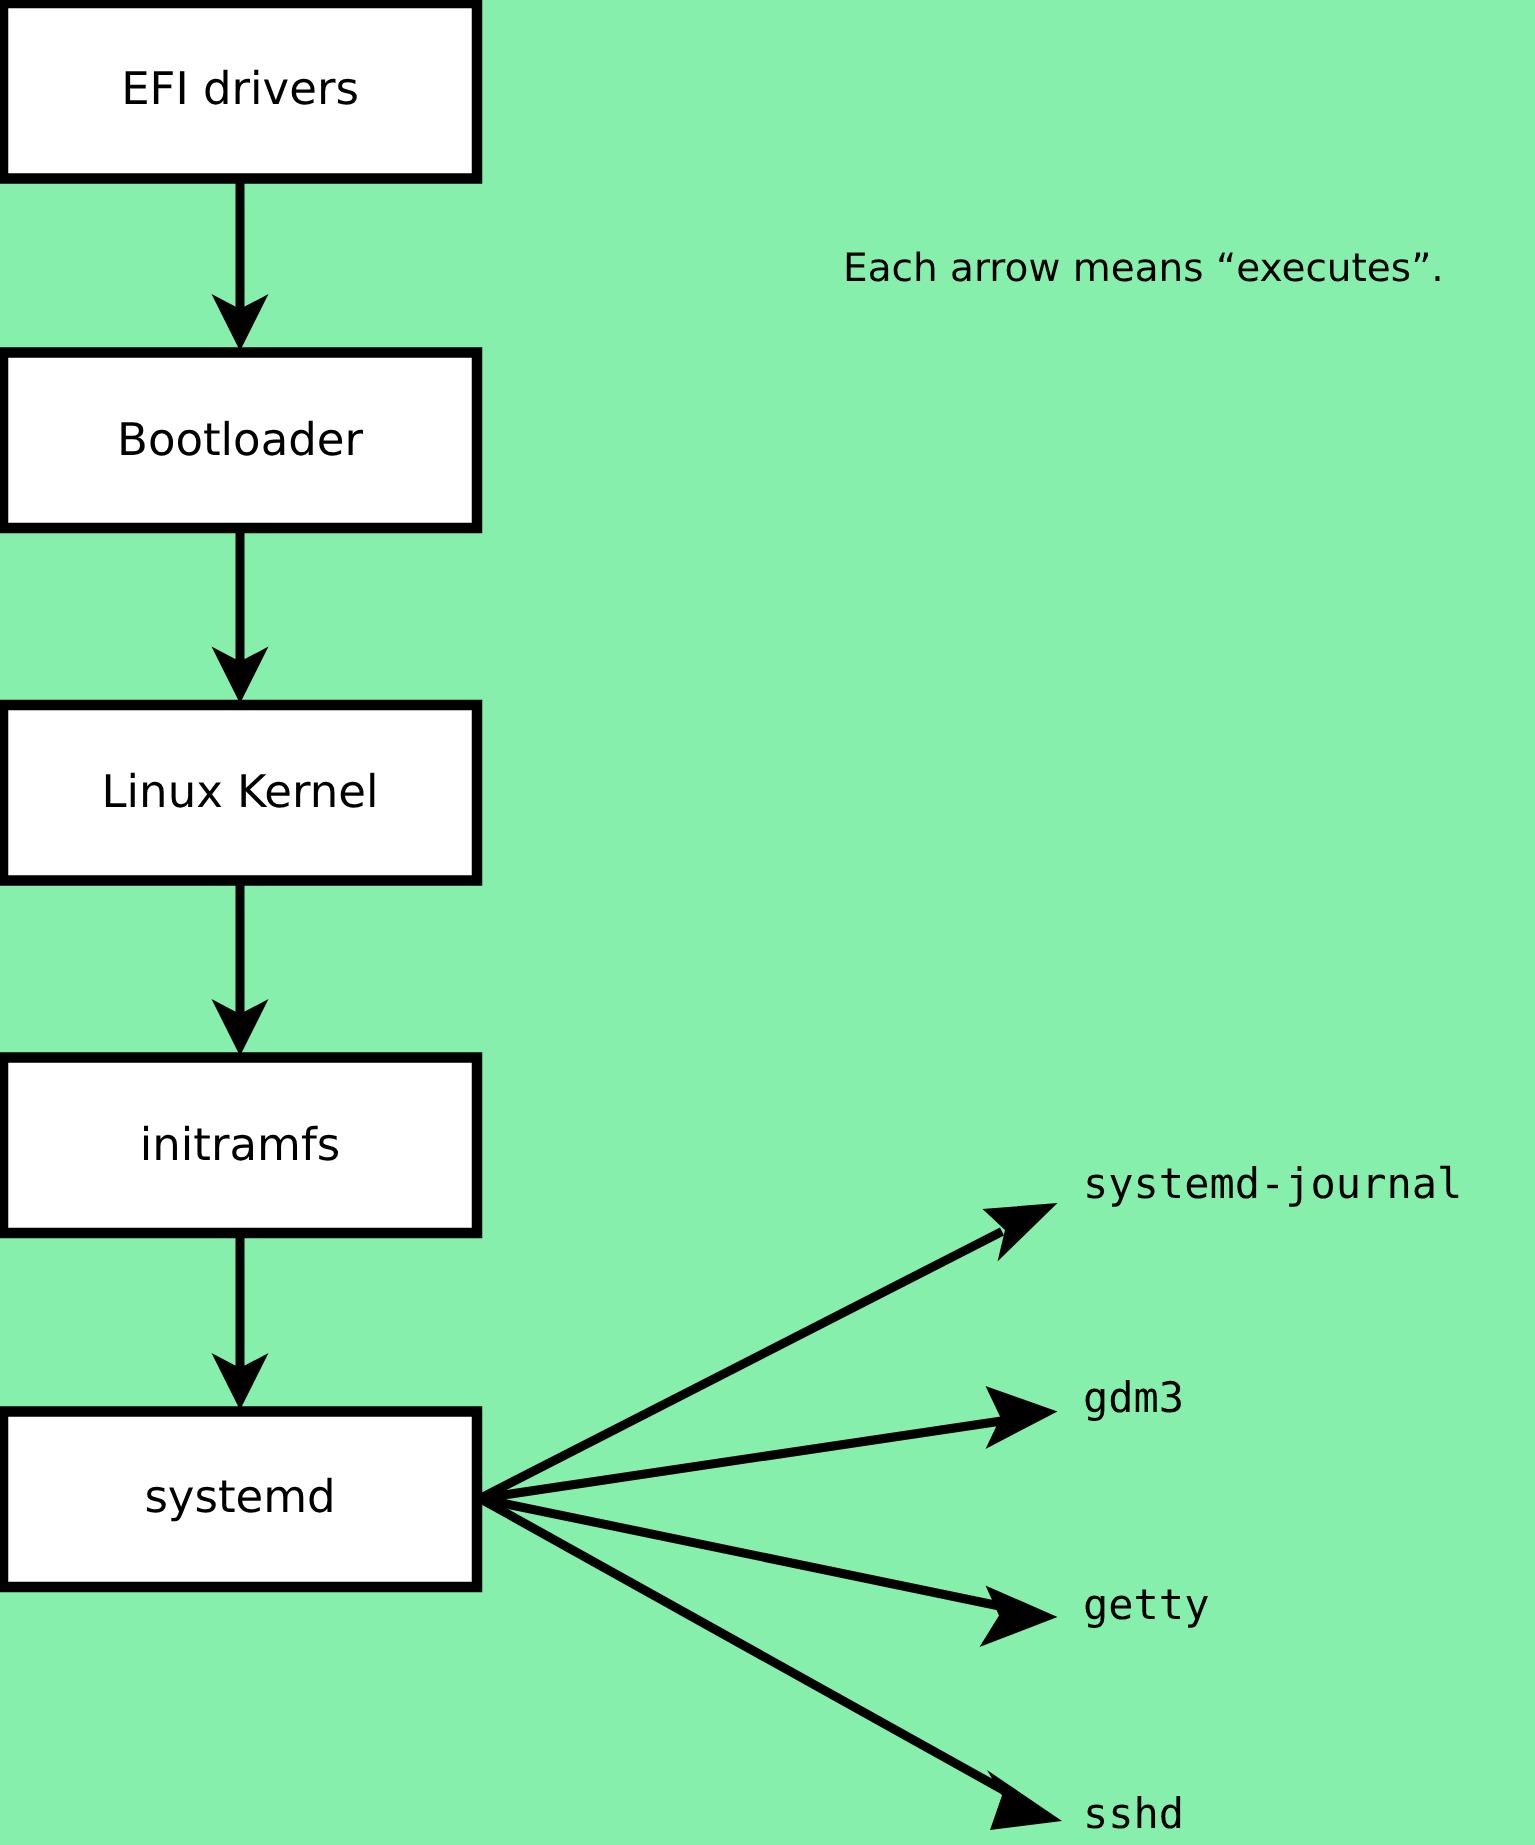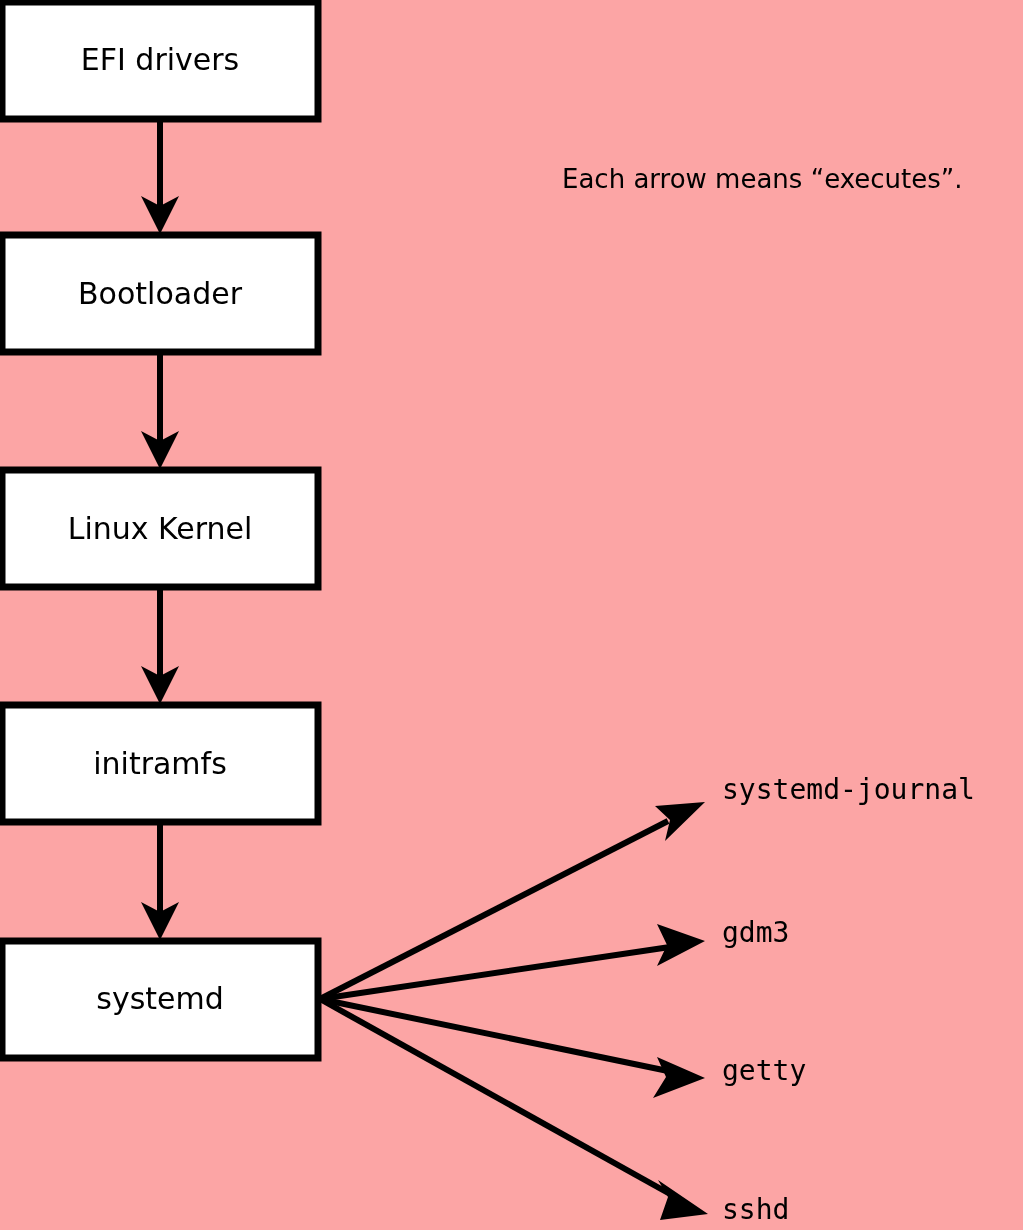--- a/index.html
+++ b/index.html
@@ -8,21 +8,21 @@
     background: #ffffff;
   }
   body {
     font-family: "DejaVu Sans", "Liberation Sans", sans-serif;
     color: #000000;
   }
   #canvas {
     position: relative;
     width: 1023px;
     height: 1230px;
-    background: #fca5a5;
+    background: #86efac;
     overflow: hidden;
   }
   #diagram-svg {
     position: absolute;
     left: 0;
     top: 0;
     width: 1023px;
     height: 1230px;
   }
   .box-rect {

